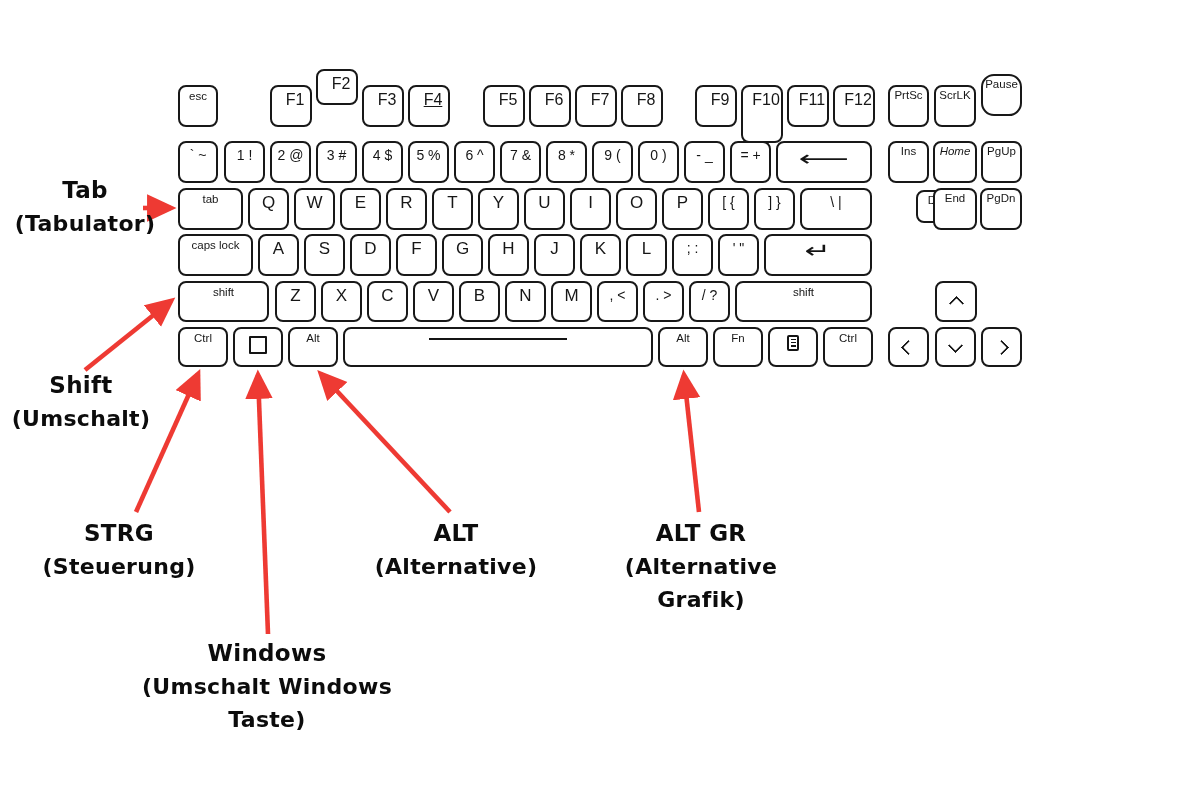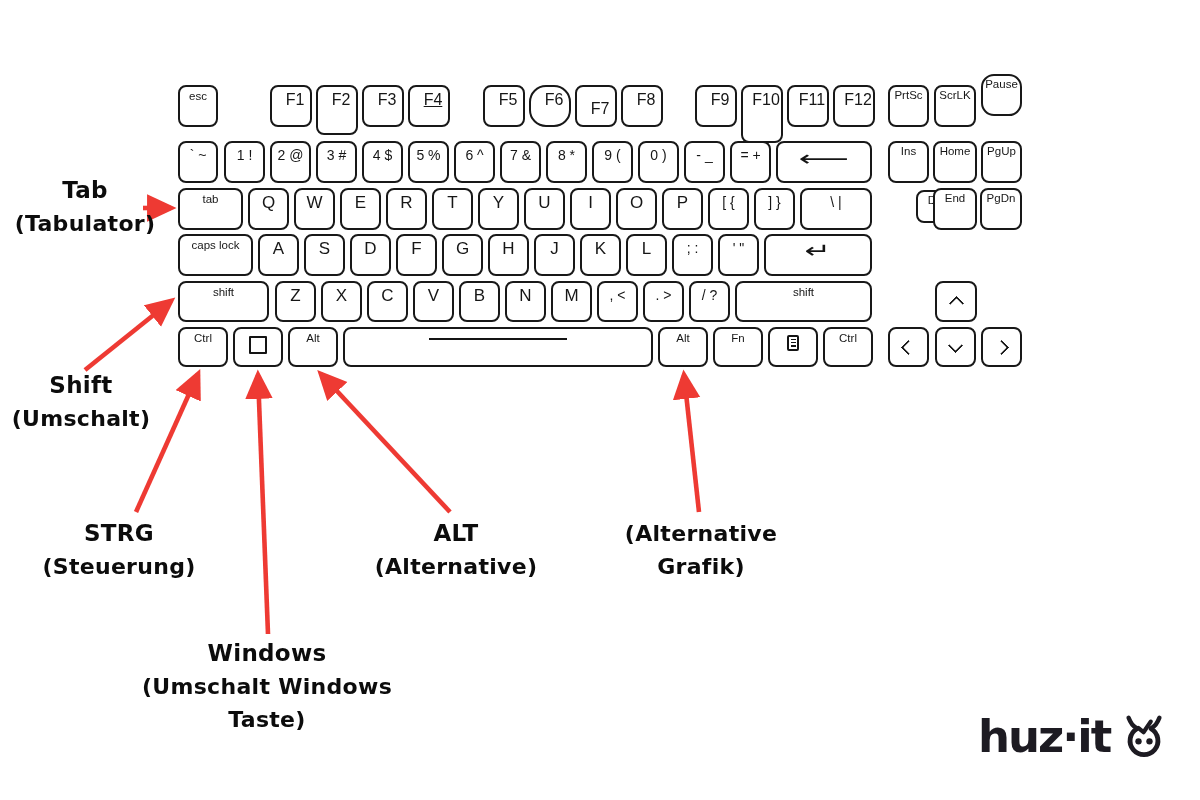--- a/index.html
+++ b/index.html
@@ -61,36 +61,36 @@
 
 <div id="stage">
 
   <div id="keyboard">
       <div class="key" style="left: 178px; top: 85px; width: 40px; height: 42px;">
         <span class="klabel k-small">esc</span>
       </div>
       <div class="key" style="left: 270px; top: 85px; width: 42px; height: 42px;">
         <span class="klabel k-fkey">F1</span>
       </div>
-      <div class="key" style="left: 316px; top: 85px; width: 42px; height: 50px;">
+      <div class="key" style="left: 316px; top: 69px; width: 42px; height: 36px;">
         <span class="klabel k-fkey">F2</span>
       </div>
       <div class="key" style="left: 362px; top: 85px; width: 42px; height: 42px;">
         <span class="klabel k-fkey">F3</span>
       </div>
       <div class="key" style="left: 408px; top: 85px; width: 42px; height: 42px; text-decoration: underline;">
         <span class="klabel k-fkey">F4</span>
       </div>
       <div class="key" style="left: 483px; top: 85px; width: 42px; height: 42px;">
         <span class="klabel k-fkey">F5</span>
       </div>
-      <div class="key" style="left: 529px; top: 85px; width: 42px; height: 42px; border-radius: 17px;">
+      <div class="key" style="left: 529px; top: 85px; width: 42px; height: 42px;">
         <span class="klabel k-fkey">F6</span>
       </div>
-      <div class="key" style="left: 575px; top: 85px; width: 42px; height: 42px; align-items: center;">
+      <div class="key" style="left: 575px; top: 85px; width: 42px; height: 42px;">
         <span class="klabel k-fkey">F7</span>
       </div>
       <div class="key" style="left: 621px; top: 85px; width: 42px; height: 42px;">
         <span class="klabel k-fkey">F8</span>
       </div>
       <div class="key" style="left: 695px; top: 85px; width: 42px; height: 42px;">
         <span class="klabel k-fkey">F9</span>
       </div>
       <div class="key" style="left: 741px; top: 85px; width: 42px; height: 58px;">
         <span class="klabel k-fkey">F10</span>
@@ -148,21 +148,21 @@
       </div>
       <div class="key" style="left: 730px; top: 141px; width: 41px; height: 42px;">
         <span class="klabel k-sym">= +</span>
       </div>
       <div class="key" style="left: 776px; top: 141px; width: 96px; height: 42px;">
         <span class="glyph g-backspace-arrow">⟵</span>
       </div>
       <div class="key" style="left: 888px; top: 141px; width: 41px; height: 42px;">
         <span class="klabel k-nav">Ins</span>
       </div>
-      <div class="key" style="left: 933px; top: 141px; width: 44px; height: 42px;">
+      <div class="key" style="left: 933px; top: 141px; width: 44px; height: 42px; font-style: italic;">
         <span class="klabel k-nav">Home</span>
       </div>
       <div class="key" style="left: 981px; top: 141px; width: 41px; height: 42px;">
         <span class="klabel k-nav">PgUp</span>
       </div>
       <div class="key" style="left: 178px; top: 188px; width: 65px; height: 42px;">
         <span class="klabel k-small">tab</span>
       </div>
       <div class="key" style="left: 248px; top: 188px; width: 41px; height: 42px;">
         <span class="klabel k-letter">Q</span>
@@ -354,35 +354,23 @@
       </div>
       <div class="anno" style="left: 23px; top: 517px; width: 192px;">
         <div class="anno-title">STRG</div>
         <div class="anno-sub">(Steuerung)</div>
       </div>
       <div class="anno" style="left: 365px; top: 517px; width: 182px;">
         <div class="anno-title">ALT</div>
         <div class="anno-sub">(Alternative)</div>
       </div>
       <div class="anno" style="left: 588px; top: 517px; width: 226px;">
+        <div class="anno-title">ALT GR</div>
         <div class="anno-sub">(Alternative Grafik)</div>
       </div>
       <div class="anno" style="left: 114px; top: 637px; width: 306px;">
         <div class="anno-title">Windows</div>
         <div class="anno-sub">(Umschalt Windows Taste)</div>
       </div>
     </div>
 
-  <div class="logo">
-    <span class="logo-text">huz·it</span>
-    <svg class="logo-owl" width="50" height="46" viewBox="0 0 52 46">
-      <g fill="none" stroke="#1d1b22" stroke-linecap="round" stroke-linejoin="round">
-        <path d="M33.3 14.4 A14.5 14.5 0 1 1 18.7 14.4" stroke-width="5"></path>
-        <path d="M20 13.5 L25.5 18 L33 7" stroke-width="4.4"></path>
-        <path d="M10 3 Q13 11 18 13.5" stroke-width="4.6"></path>
-        <path d="M42 3 Q39 11 34 13.5" stroke-width="4.6"></path>
-      </g>
-      <circle cx="20.3" cy="27.5" r="3.3" fill="#1d1b22"></circle>
-      <circle cx="31.7" cy="27.5" r="3.3" fill="#1d1b22"></circle>
-    </svg>
-  </div>
 
 </div>
 
 </body></html>

